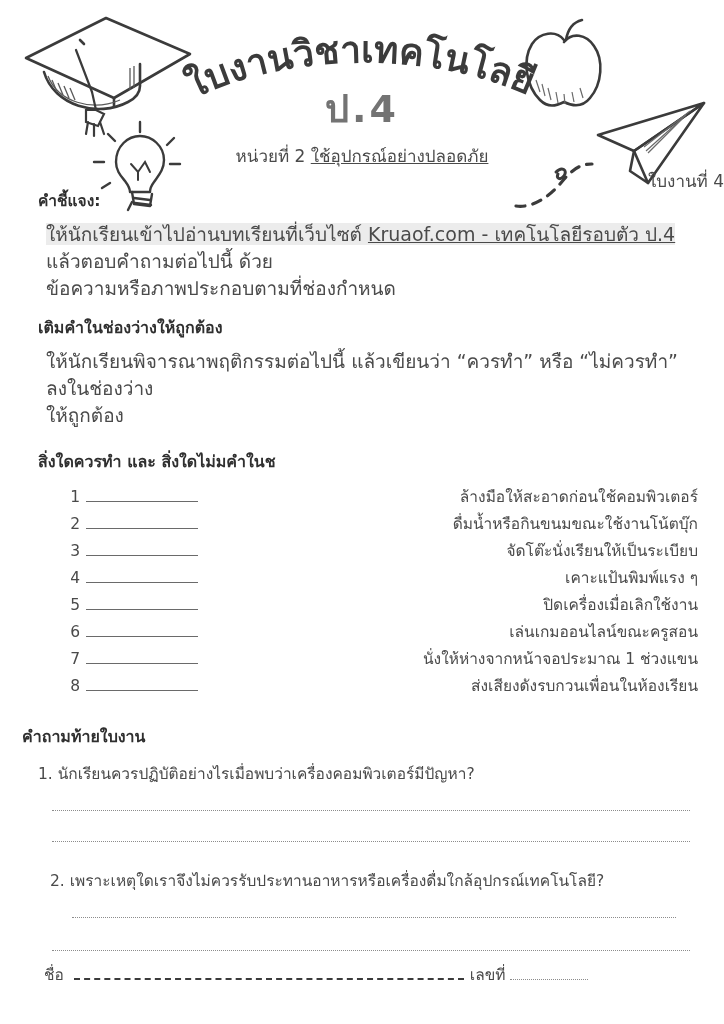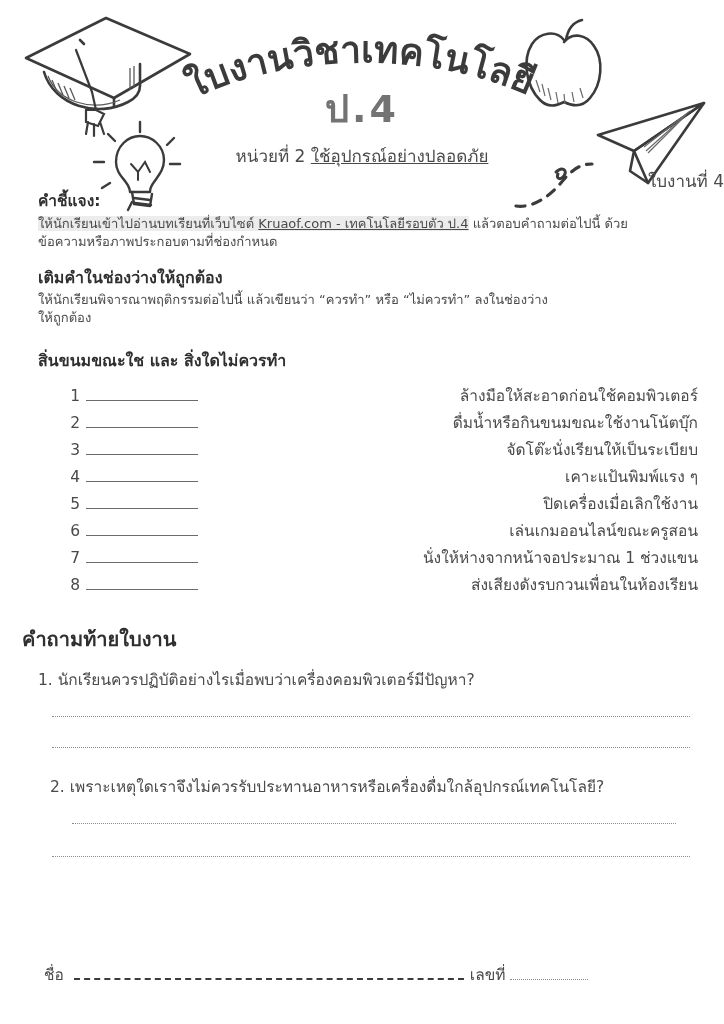--- a/index.html
+++ b/index.html
@@ -83,24 +83,24 @@
   }
   .pad { padding-left: 38px; padding-right: 26px; }
 
   .head-bold {
     font-weight: bold;
     font-size: 15.5px;
     color: #2f2f2f;
     margin: 0 0 2px 0;
   }
   .para {
-    font-size: 13px;
+    font-size: 19px;
     line-height: 1.42;
     color: #4a4a4a;
-    margin: 0;
+    margin: 8px;
   }
   .hl {
     background: #ececec;
   }
   .lnk {
     text-decoration: underline;
     color: #4a4a4a;
   }
 
   .sec-head {
@@ -110,21 +110,21 @@
     margin: 13px 0 1px 0;
   }
   .sec-head-2 {
     font-weight: bold;
     font-size: 16px;
     color: #2f2f2f;
     margin: 20px 0 10px 0;
   }
   .sec-head-3 {
     font-weight: bold;
-    font-size: 20px;
+    font-size: 16px;
     color: #2f2f2f;
     margin: 24px 0 12px 22px;
   }
 
   
   #statement-list {
     margin: 0 0 0 0;
     padding: 0;
     list-style: none;
   }
@@ -318,21 +318,21 @@
 
     <div class="pad">
       <p class="sec-head">เติมคำในช่องว่างให้ถูกต้อง</p>
       <p class="para">
         <span>ให้นักเรียนพิจารณาพฤติกรรมต่อไปนี้ แล้วเขียนว่า “ควรทำ” หรือ “ไม่ควรทำ” ลงในช่องว่าง</span><br>
         <span>ให้ถูกต้อง</span>
       </p>
     </div>
 
     <div class="pad">
-      <p class="sec-head-2">สิ่นขนมขณะใช และ สิ่งใดไม่ควรทำ</p>
+      <p class="sec-head-2">สิ่งใดควรทำ และ สิ่งใดไม่มคำในช</p>
       <ul id="statement-list">
         <li class="stmt">
           <span class="stmt-num">1</span>
           <span class="stmt-blank"></span>
           <span class="stmt-text">ล้างมือให้สะอาดก่อนใช้คอมพิวเตอร์</span>
         </li>
         <li class="stmt">
           <span class="stmt-num">2</span>
           <span class="stmt-blank"></span>
           <span class="stmt-text">ดื่มน้ำหรือกินขนมขณะใช้งานโน้ตบุ๊ก</span>

